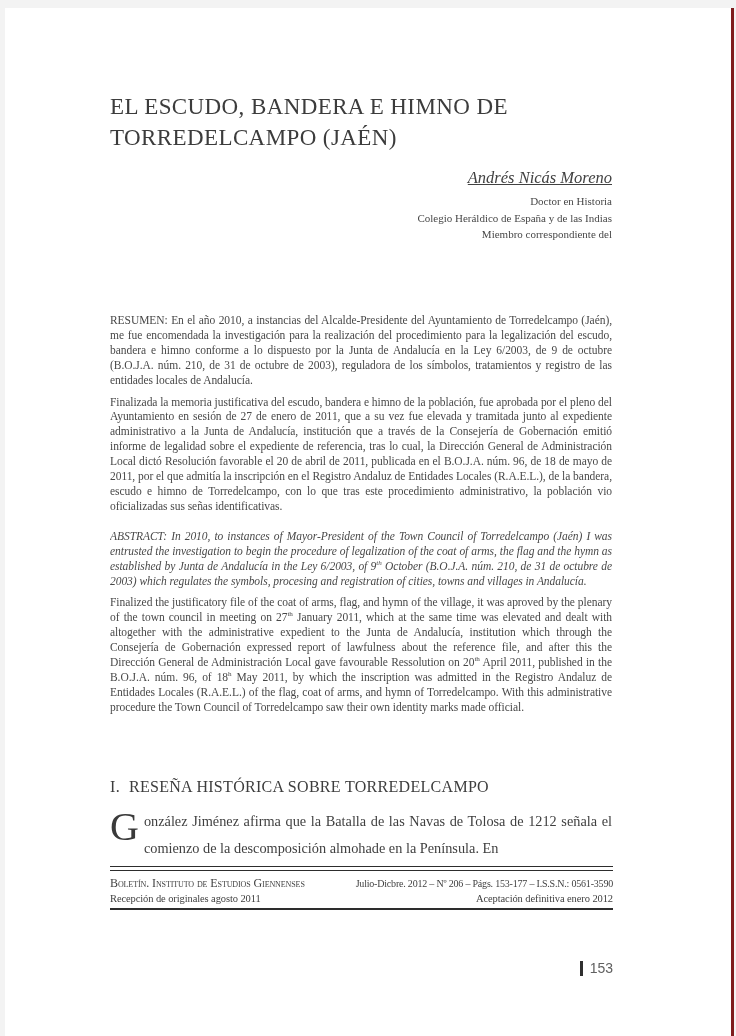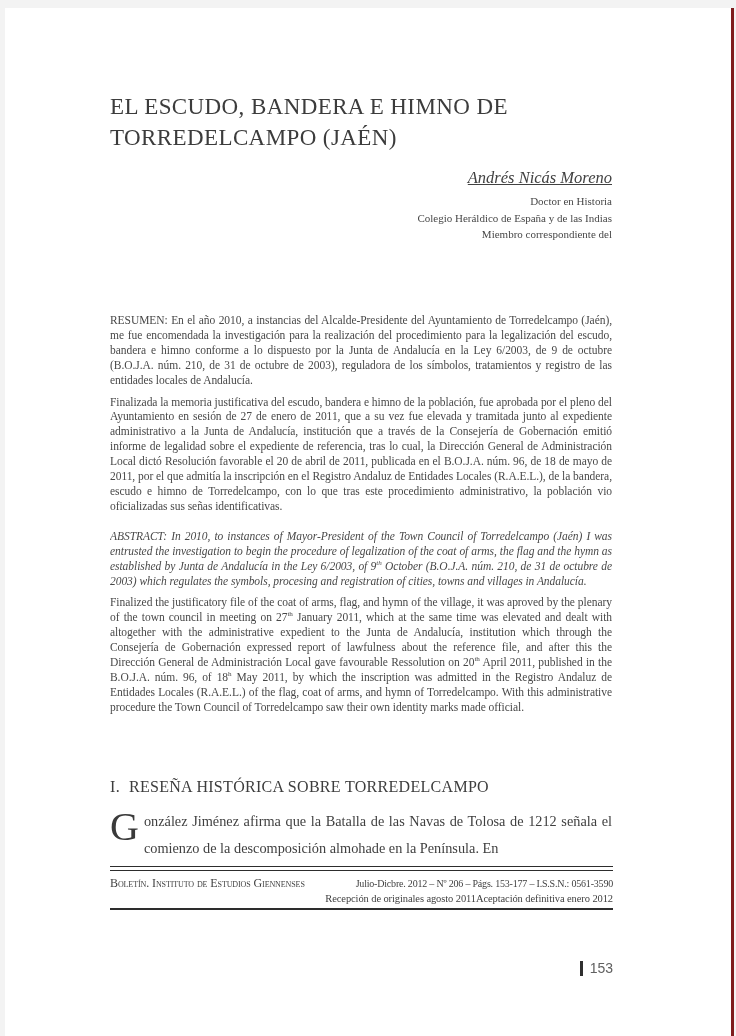--- a/index.html
+++ b/index.html
@@ -79,21 +79,21 @@
     border-bottom:1.5px solid #2d2d2d;
     margin-bottom:5px;
   }
   .jf-line1 {
     display:flex; justify-content:space-between; align-items:baseline;
     white-space:nowrap;
     font-size:10px; letter-spacing:-0.2px;
   }
   .jf-name { font-variant:small-caps; font-size:12px; letter-spacing:-0.1px; }
   .jf-line2 {
-    display:flex; justify-content:flex-end;
+    display:flex; justify-content:space-between;
     font-size:10.5px; letter-spacing:-0.1px; margin-top:2px;
   }
   .rule-bottom { border-top:2.5px solid #2d2d2d; margin-top:4px; }
 
   
   .page-footer {
     position:absolute; left:105px; top:952px; width:503px;
     display:flex; justify-content:flex-end; align-items:center; gap:7px;
   }
   .running-title { font-size:9.8px; letter-spacing:0.25px; color:#4a4a4a; }

